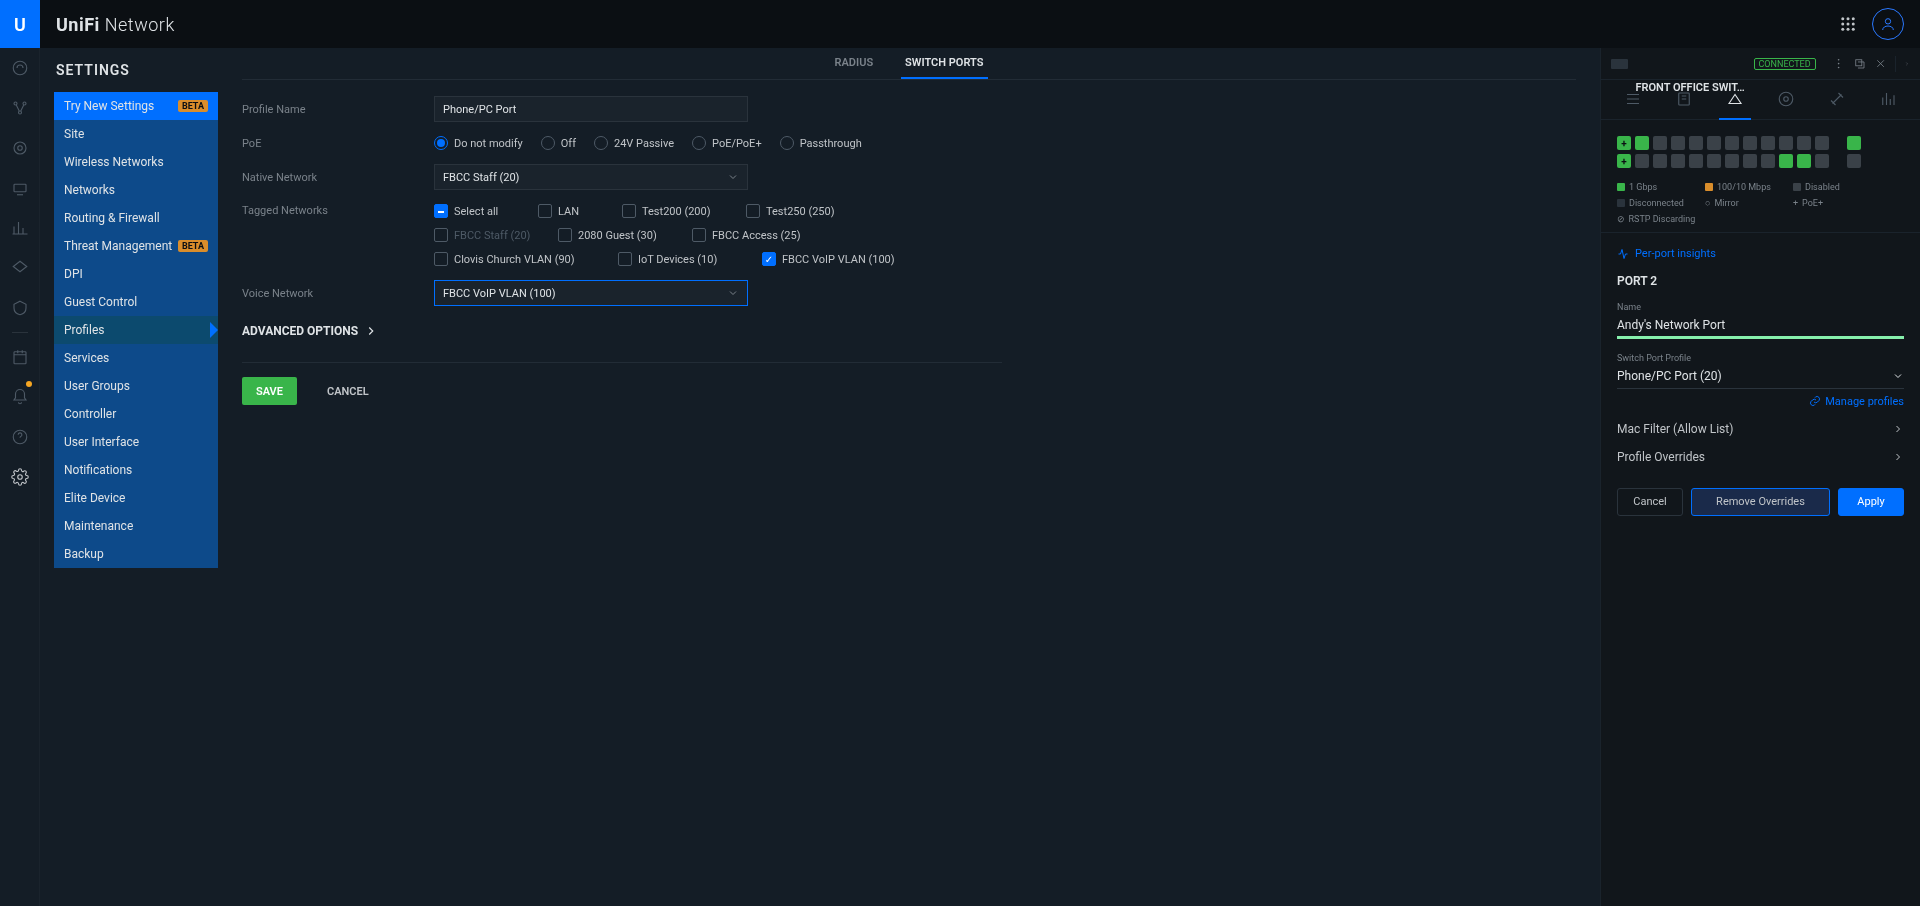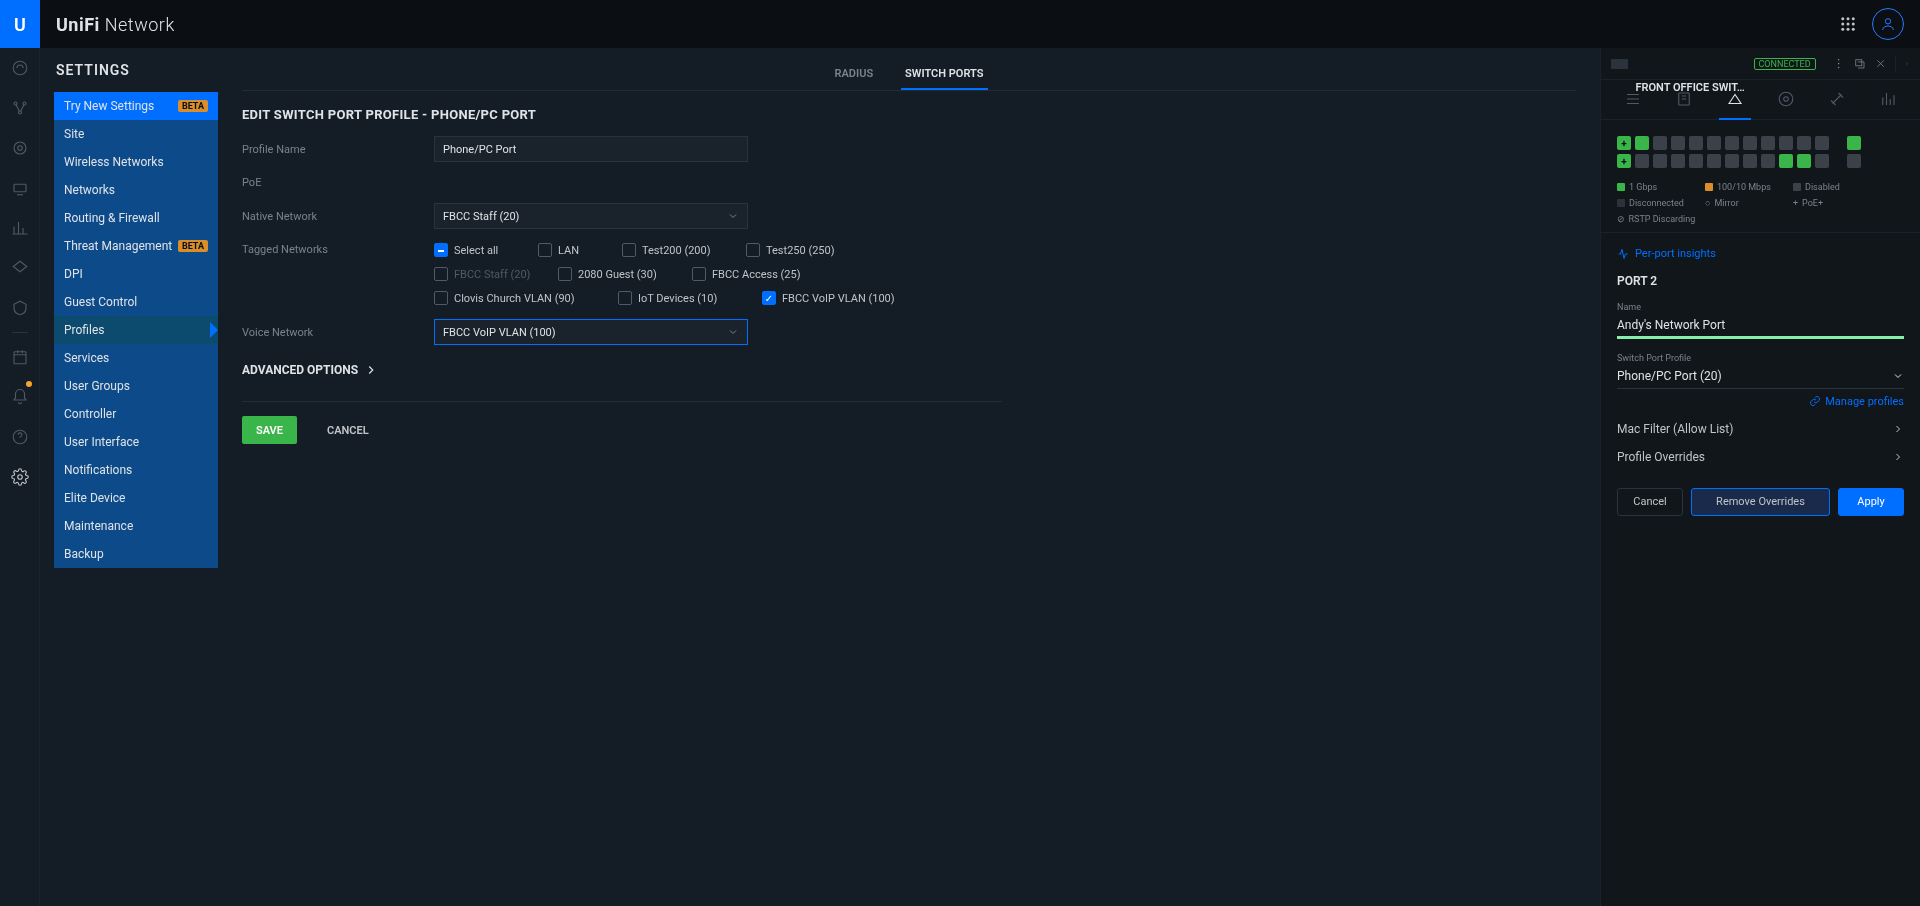--- a/index.html
+++ b/index.html
@@ -23,21 +23,21 @@
 .settings-nav { position: absolute; left: 40px; top: 48px; width: 178px; bottom: 0; background: #141d26; padding-top: 14px; }
 .settings-nav h2 { color: #dfe3e6; font-size: 14px; font-weight: 600; letter-spacing: 1px; padding: 0 16px 14px 16px; }
 .settings-nav .nav-group { width: 164px; margin-left: 14px; }
 .settings-nav .nav-item { display: flex; align-items: center; height: 28px; padding: 0 10px; font-size: 12px; color: #dfe3e6; background: #0d4a8a; cursor: pointer; position: relative; }
 .settings-nav .nav-item.bright { background: #006fff; }
 .settings-nav .nav-item.active { background: #0c4a6e; }
 .settings-nav .nav-item.active::after { content: ""; position: absolute; right: -8px; top: 50%; transform: translateY(-50%); border: 8px solid transparent; border-left-color: #006fff; }
 .settings-nav .badge { margin-left: auto; background: #4fa04f; color: #0b0f13; font-size: 9px; font-weight: 700; padding: 1px 4px; border-radius: 2px; }
 .settings-nav .badge.orange { background: #d98d2b; }
 
-.main { position: absolute; left: 218px; top: 48px; right: 320px; bottom: 0; padding: 11px 24px; overflow: auto; }
+.main { position: absolute; left: 218px; top: 48px; right: 320px; bottom: 0; padding: 0 24px; overflow: auto; }
 .main .tabs { display: flex; justify-content: center; gap: 24px; border-bottom: 1px solid #222c36; padding-bottom: 0; margin-bottom: 16px; }
 .main .tab { font-size: 11px; font-weight: 600; color: #7a828a; padding: 8px 4px; cursor: pointer; border-bottom: 2px solid transparent; }
 .main .tab.active { color: #dfe3e6; border-bottom-color: #006fff; }
 
 .main h3 { color: #dfe3e6; font-size: 13px; font-weight: 700; letter-spacing: 0.3px; margin-bottom: 14px; }
 
 .form-row { display: flex; align-items: center; margin-bottom: 14px; font-size: 12px; }
 .form-row.top { align-items: flex-start; }
 .form-label { width: 192px; color: #7a828a; font-size: 11px; }
 .form-ctrl { flex: 1; max-width: 560px; }
@@ -269,29 +269,50 @@
       </div>
   </div>
 </div>
 
 <div class="main">
   <div class="tabs">
     <div class="tab">RADIUS</div>
     <div class="tab active">SWITCH PORTS</div>
   </div>
 
-  <h3>EDIT SWITCH PORT PROFILE - PHONE/PC PORT</h3>
 
   <div class="form-row">
     <div class="form-label">Profile Name</div>
     <div class="form-ctrl"><input type="text" class="txt" value="Phone/PC Port" style=""></div>
   </div>
 
   <div class="form-row">
     <div class="form-label">PoE</div>
+    <div class="form-ctrl radio-row">
+      <label>
+          <input type="radio" name="poe" checked="" style="">
+          <span>Do not modify</span>
+        </label>
+      <label>
+          <input type="radio" name="poe" style="">
+          <span>Off</span>
+        </label>
+      <label>
+          <input type="radio" name="poe" style="">
+          <span>24V Passive</span>
+        </label>
+      <label>
+          <input type="radio" name="poe" style="">
+          <span>PoE/PoE+</span>
+        </label>
+      <label>
+          <input type="radio" name="poe" style="">
+          <span>Passthrough</span>
+        </label>
+    </div>
   </div>
 
 
   <div class="form-row">
     <div class="form-label">Native Network</div>
     <div class="form-ctrl">
       <div class="select">
         <span>FBCC Staff (20)</span>
         <svg viewBox="0 0 24 24" fill="none" stroke="currentColor" stroke-width="2">
             <path d="M6 9l6 6 6-6"></path>

